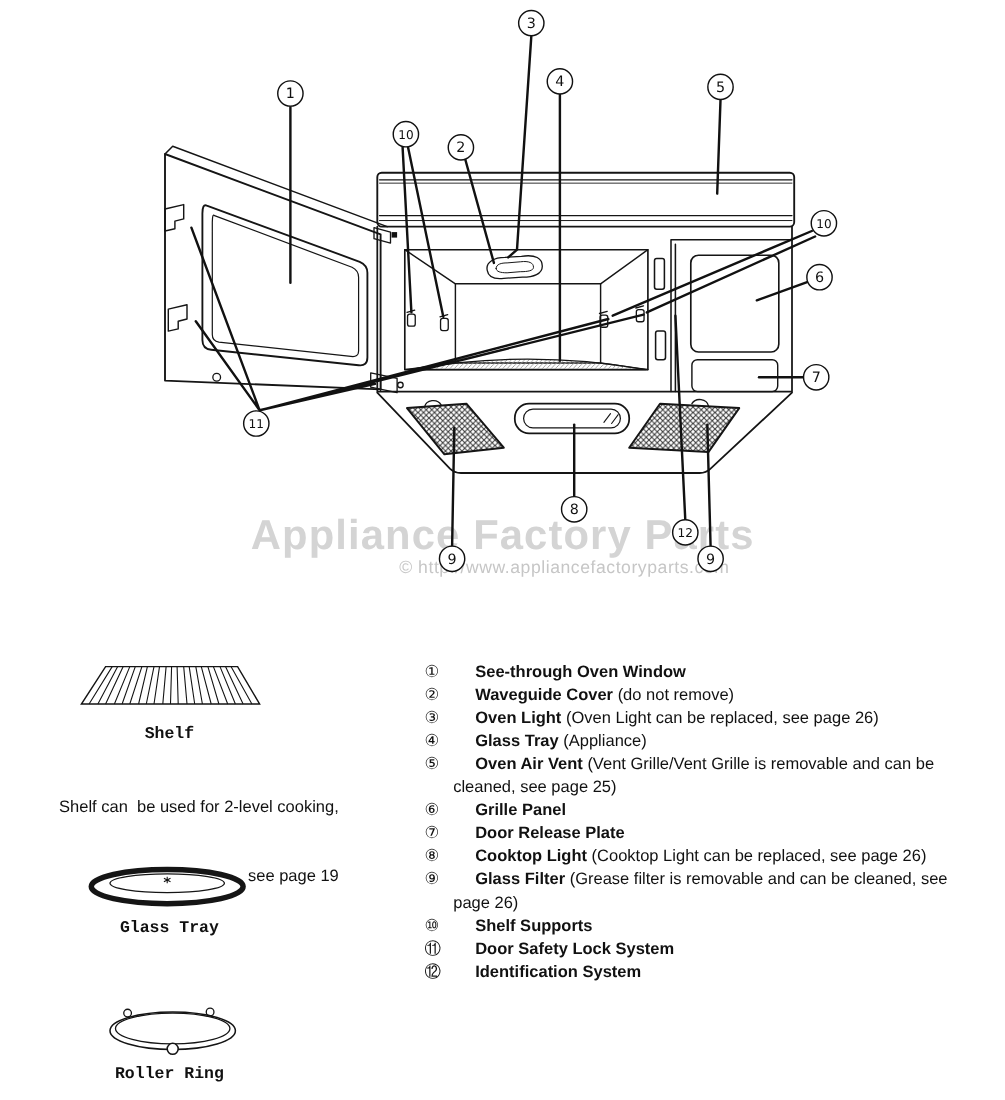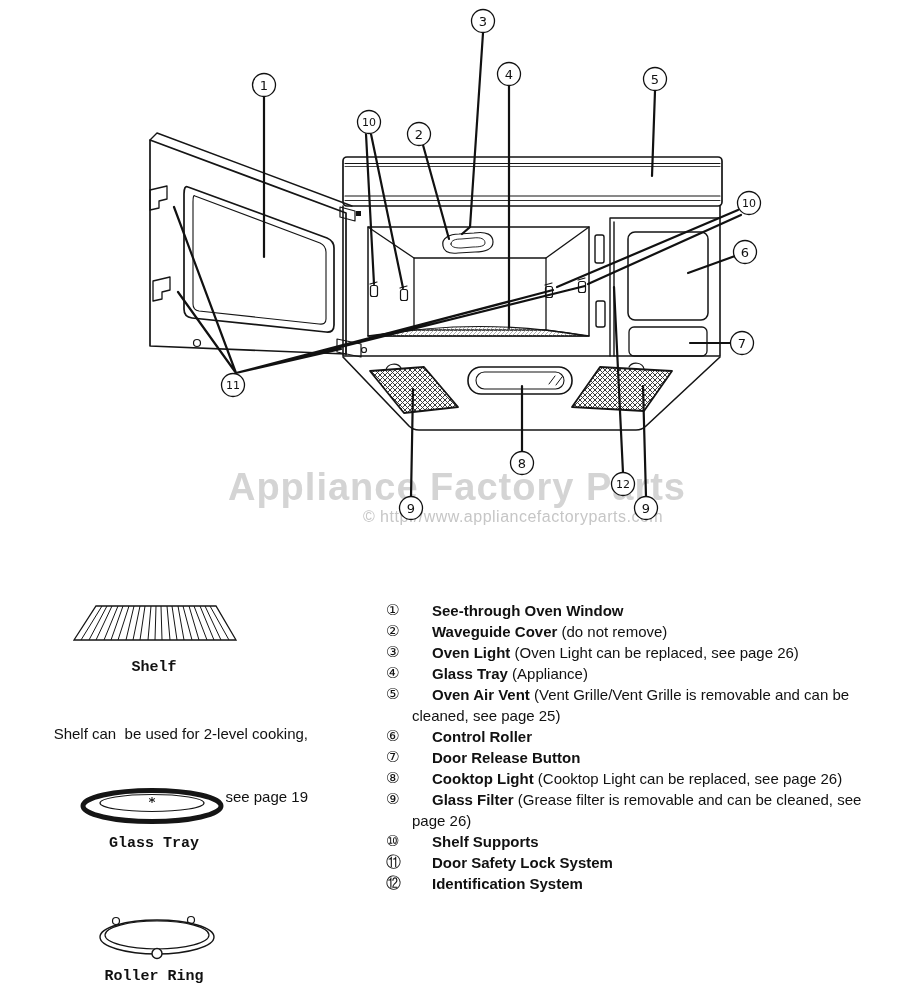--- a/index.html
+++ b/index.html
@@ -233,20 +233,20 @@
   </g>
 </svg>
 <div class="abs fig-title" style="top:968px;">Roller Ring</div>
 
 <div class="abs legend">
   <div class="legend-item"><span class="legend-num">①</span><span class="legend-name">See-through Oven Window</span><span></span></div>
   <div class="legend-item"><span class="legend-num">②</span><span class="legend-name">Waveguide Cover</span><span> (do not remove)</span></div>
   <div class="legend-item"><span class="legend-num">③</span><span class="legend-name">Oven Light</span><span> (Oven Light can be replaced, see page 26)</span></div>
   <div class="legend-item"><span class="legend-num">④</span><span class="legend-name">Glass Tray</span><span> (Appliance)</span></div>
   <div class="legend-item"><span class="legend-num">⑤</span><span class="legend-name">Oven Air Vent</span><span> (Vent Grille/Vent Grille is removable and can be cleaned, see page 25)</span></div>
-  <div class="legend-item"><span class="legend-num">⑥</span><span class="legend-name">Control Roller</span><span></span></div>
-  <div class="legend-item"><span class="legend-num">⑦</span><span class="legend-name">Door Release Button</span><span></span></div>
+  <div class="legend-item"><span class="legend-num">⑥</span><span class="legend-name">Grille Panel</span><span></span></div>
+  <div class="legend-item"><span class="legend-num">⑦</span><span class="legend-name">Door Release Plate</span><span></span></div>
   <div class="legend-item"><span class="legend-num">⑧</span><span class="legend-name">Cooktop Light</span><span> (Cooktop Light can be replaced, see page 26)</span></div>
   <div class="legend-item"><span class="legend-num">⑨</span><span class="legend-name">Glass Filter</span><span> (Grease filter is removable and can be cleaned, see page 26)</span></div>
   <div class="legend-item"><span class="legend-num">⑩</span><span class="legend-name">Shelf Supports</span><span></span></div>
   <div class="legend-item"><span class="legend-num">⑪</span><span class="legend-name">Door Safety Lock System</span><span></span></div>
   <div class="legend-item"><span class="legend-num">⑫</span><span class="legend-name">Identification System</span><span></span></div>
 </div>
 
 </body></html>

